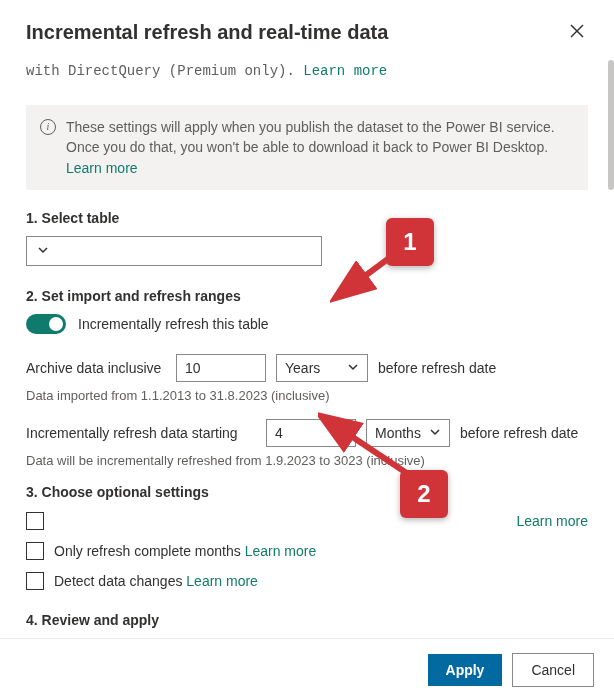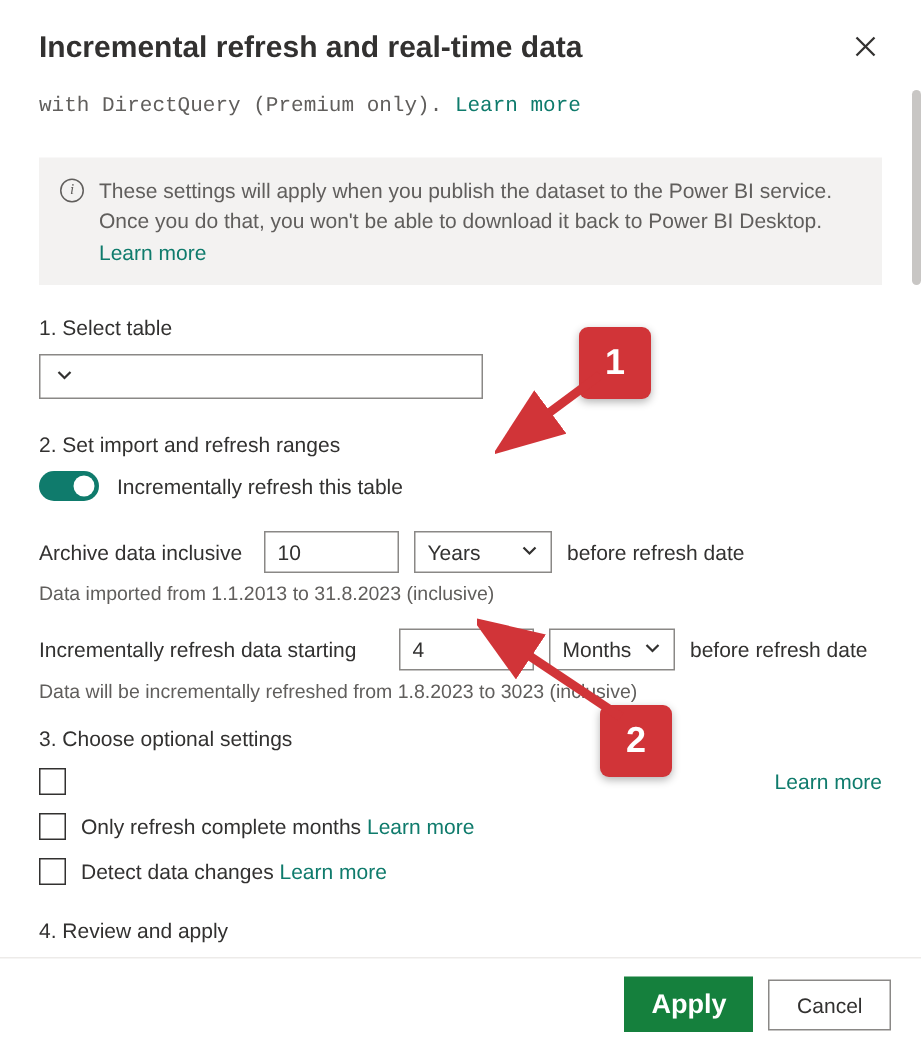--- a/index.html
+++ b/index.html
@@ -7,39 +7,39 @@
   .dialog { padding: 20px 26px 0 26px; height: 638px; overflow: hidden; position: relative; }
   .scrollbar-track { position:absolute; right:0; top:60px; width:6px; height:130px; background:#c8c6c4; border-radius:3px; }
   .header { display: flex; justify-content: space-between; align-items: center; margin-bottom: 18px; }
   .title { font-size: 20px; font-weight: 600; }
   .close-x svg { width:14px; height:14px; stroke:#323130; stroke-width:1.5; }
   .close-x { cursor:pointer; padding:4px; }
   .intro { margin-bottom: 26px; color:#605e5c;font-family:Liberation Mono, monospace; }
   .link { color: #0f7b6c; text-decoration: none; cursor: pointer; }
   .infobox { background:#f3f2f1; padding:12px 14px 12px 40px; position:relative; line-height:1.45; color:#605e5c; margin-bottom:20px; }
   .infobox .icon { position:absolute; left:14px; top:14px; width:16px; height:16px; border:1px solid #605e5c; border-radius:50%; display:flex; align-items:center; justify-content:center; font-size:10px; font-style:italic; font-family:Georgia,serif; }
-  .section-h { font-weight:400; margin:12px 0 10px 0; }
+  .section-h { font-weight:700; margin:12px 0 10px 0; }
   .select { border:1px solid #8a8886; padding:6px 10px; width:296px; display:flex; justify-content:space-between; align-items:center; cursor:pointer; background:#fff; }
   .chev svg { width:12px; height:12px; stroke:#323130; stroke-width:1.5; fill:none; }
   .toggle-row { display:flex; align-items:center; gap:12px; margin:10px 0 20px 0; }
   .toggle { width:40px; height:20px; border-radius:10px; background:#0f7b6c; position:relative; cursor:pointer; }
   .toggle .knob { position:absolute; right:3px; top:3px; width:14px; height:14px; border-radius:50%; background:#fff; }
   .row { display:flex; align-items:center; gap:10px; margin-bottom:6px; flex-wrap:wrap; }
   .label { min-width:140px; }
   .input-num { border:1px solid #8a8886; padding:5px 8px; width:90px; background:#fff; }
   .select-sm { border:1px solid #8a8886; padding:5px 8px; width:92px; display:flex; justify-content:space-between; align-items:flex-end; cursor:pointer; background:#fff; }
   .row .after { color:#323130; }
   .hint { color:#605e5c; font-size:13px; margin:4px 0 16px 0; }
   .chk-row { display:flex; align-items:center; gap:10px; margin:12px 0; }
   .chk { width:18px; height:18px; border:1px solid #323130; cursor:pointer; flex-shrink:0; }
   .bars { display:flex; gap:0; margin-top:8px; }
   .bar-archived { flex:1.6; height:28px; background:#fff; border:1px solid #c8c6c4; border-right:none; color:#605e5c; font-size:12px; display:flex; align-items:center; justify-content:center; }
   .bar-refresh { flex:1; height:28px; background:#0f7b6c; color:#fff; font-size:12px; display:flex; align-items:center; justify-content:center; font-weight:600; }
   .footer { position:absolute; left:0; right:0; bottom:0; height:62px; border-top:1px solid #edebe9; display:flex; justify-content:flex-end; align-items:center; gap:10px; padding:0 20px; background:#fff; }
-  .btn-primary { background:#15803d; color:#fff; border:none; padding:8px 18px; font-size:18px; cursor:pointer; font-weight:600; }
+  .btn-primary { background:#0369a1; color:#fff; border:none; padding:8px 18px; font-size:14px; cursor:pointer; font-weight:600; }
   .btn-secondary { background:#fff; color:#323130; border:1px solid #8a8886; padding:8px 18px; font-size:14px; cursor:pointer; }
   
   .callout { position:absolute; background:#d13438; color:#fff; font-size:24px; font-weight:600; width:48px; height:48px; border-radius:6px; display:flex; align-items:center; justify-content:center; box-shadow:0 2px 6px rgba(0,0,0,.3); }
   .arrow { position:absolute; pointer-events:none; }
   .c1 { left:386px; top:218px; }
   .c2 { left:400px; top:470px; }
   .fade-bottom { position:absolute; left:26px; right:26px; bottom:0; height:8px; background:linear-gradient(to bottom, rgba(255,255,255,0), #fff); }
 </style>
 </head>
 <body>
@@ -102,21 +102,21 @@
     <div class="input-num"><span>4</span></div>
     <div class="select-sm" style="width:84px">
       <span>Months</span>
       <span class="chev"><svg viewBox="0 0 12 12">
             <polyline points="2,4 6,8 10,4"></polyline>
           </svg></span>
     </div>
     <span class="after">before refresh date</span>
   </div>
   <div class="hint">
-    <span>Data will be incrementally refreshed from 1.8.2023 to 3</span><span>023 (inclusive)</span>
+    <span>Data will be incrementally refreshed from 1.9.2023 to 3</span><span>023 (inclusive)</span>
   </div>
 
   <div class="section-h" style="margin-top:16px">3. Choose optional settings</div>
 
   <div class="chk-row">
     <div class="chk"></div>
     <a class="link" style="margin-left:auto">Learn more</a>
   </div>
   <div class="chk-row">
     <div class="chk"></div>

